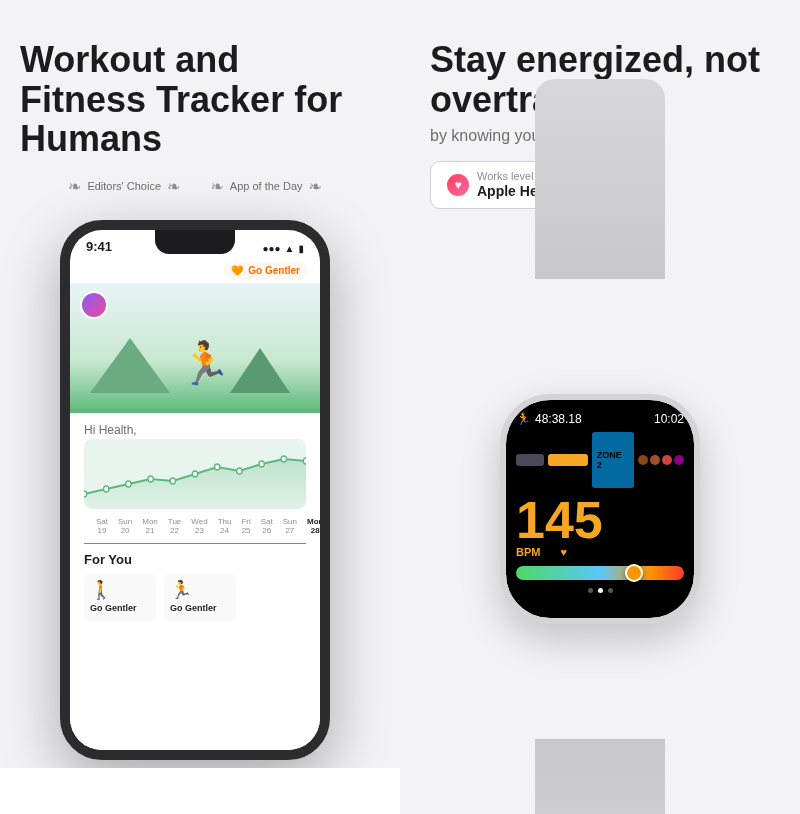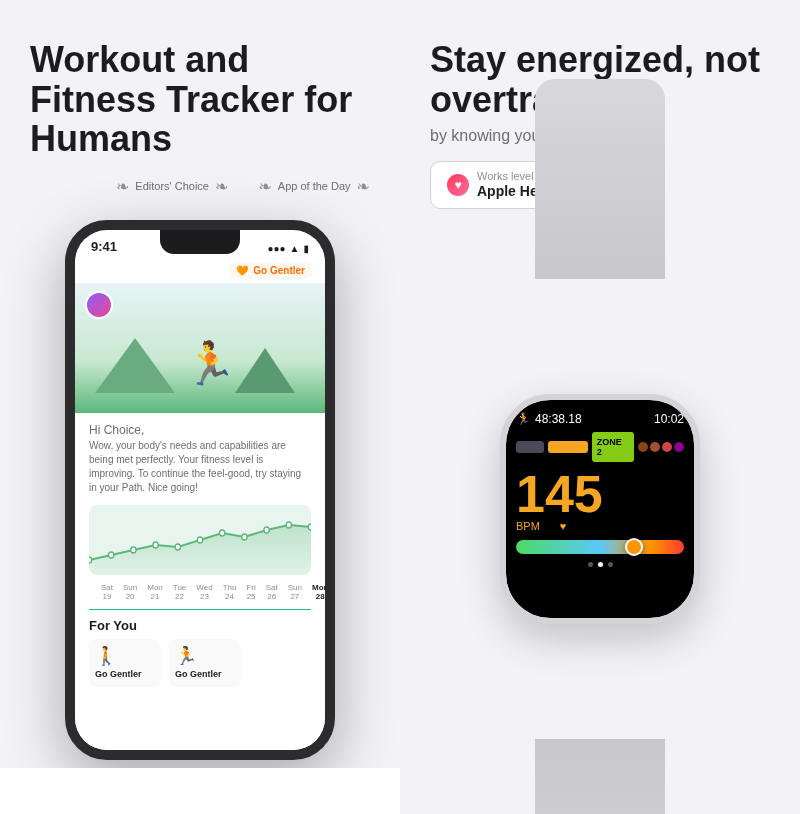--- a/index.html
+++ b/index.html
@@ -9,24 +9,24 @@
       display: flex;
       font-family: -apple-system, BlinkMacSystemFont, 'Helvetica Neue', sans-serif;
       overflow: hidden;
     }
 
     
     .left-panel {
       width: 400px;
       height: 768px;
       background: #f2f2f7;
-      padding: 40px 30px 20px 30px;
+      padding: 40px 30px 20px 20px;
       display: flex;
       flex-direction: column;
-      align-items: flex-end;
+      align-items: center;
       position: relative;
       overflow: hidden;
     }
 
     .left-headline {
       font-size: 36px;
       font-weight: 800;
       color: #1c1c1e;
       line-height: 1.1;
       margin-bottom: 18px;
@@ -445,25 +445,25 @@
       gap: 4px;
       margin-bottom: 6px;
     }
 
     .zone-segment {
       height: 12px;
       border-radius: 3px;
     }
 
     .zone-label {
-      background: #84cc16;
+      background: #0369a1;
       color: #000;
       font-size: 9px;
       font-weight: 700;
-      padding: 5px 5px;
+      padding: 18px 5px;
       border-radius: 3px;
     }
 
     .zone-dots-right {
       display: flex;
       gap: 2px;
       margin-left: auto;
     }
 
     .zone-dot {
@@ -479,21 +479,21 @@
     .bpm-number {
       font-size: 52px;
       font-weight: 700;
       color: #f5a623;
       line-height: 1;
     }
 
     .bpm-label {
       font-size: 11px;
       color: #f5a623;
-      font-weight: 400;
+      font-weight: 700;
       display: flex;
       align-items: center;
       gap: 20px;
     }
 
     .watch-stats-row {
       display: flex;
       justify-content: space-between;
       margin-bottom: 8px;
     }
@@ -609,22 +609,21 @@
         </div>
 
         <div class="phone-illustration">
           <div class="avatar-circle"></div>
           <div class="illustration-bg-mountain"></div>
           <div class="illustration-bg-mountain2"></div>
           <div class="runner-figure">🏃</div>
         </div>
 
         <div class="phone-content">
-          <p class="hi-text">Hi Choice,</p>
-          <p class="productive-desc">Wow, your body's needs and capabilities are being met perfectly. Your fitness level is improving. To continue the feel-good, try staying in your Path. Nice going!</p>
+          <p class="hi-text">Hi Health,</p>
 
           <div class="chart-area">
             <svg class="chart-svg" viewBox="0 0 250 70" preserveAspectRatio="none">
               <defs>
                 <linearGradient id="chartGrad" x1="0" y1="0" x2="0" y2="1">
                   <stop offset="0%" stop-color="#5cb87a" stop-opacity="0.3"></stop>
                   <stop offset="100%" stop-color="#5cb87a" stop-opacity="0.05"></stop>
                 </linearGradient>
               </defs>
               <path d="M0,55 L25,50 L50,45 L75,40 L100,42 L125,35 L150,28 L175,32 L200,25 L225,20 L250,22" fill="none" stroke="#5cb87a" stroke-width="2"></path>

